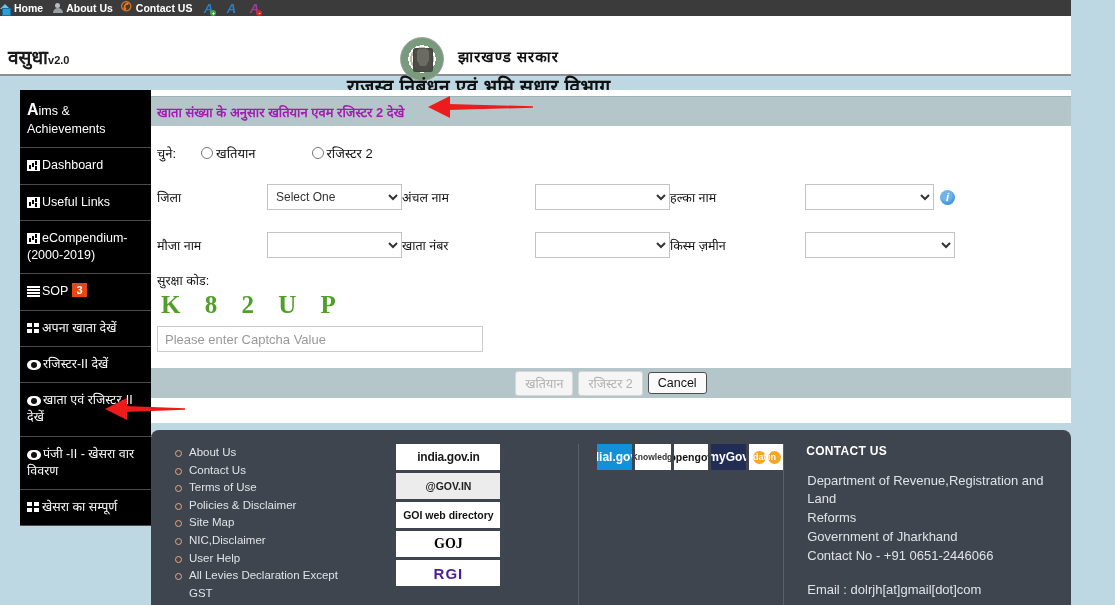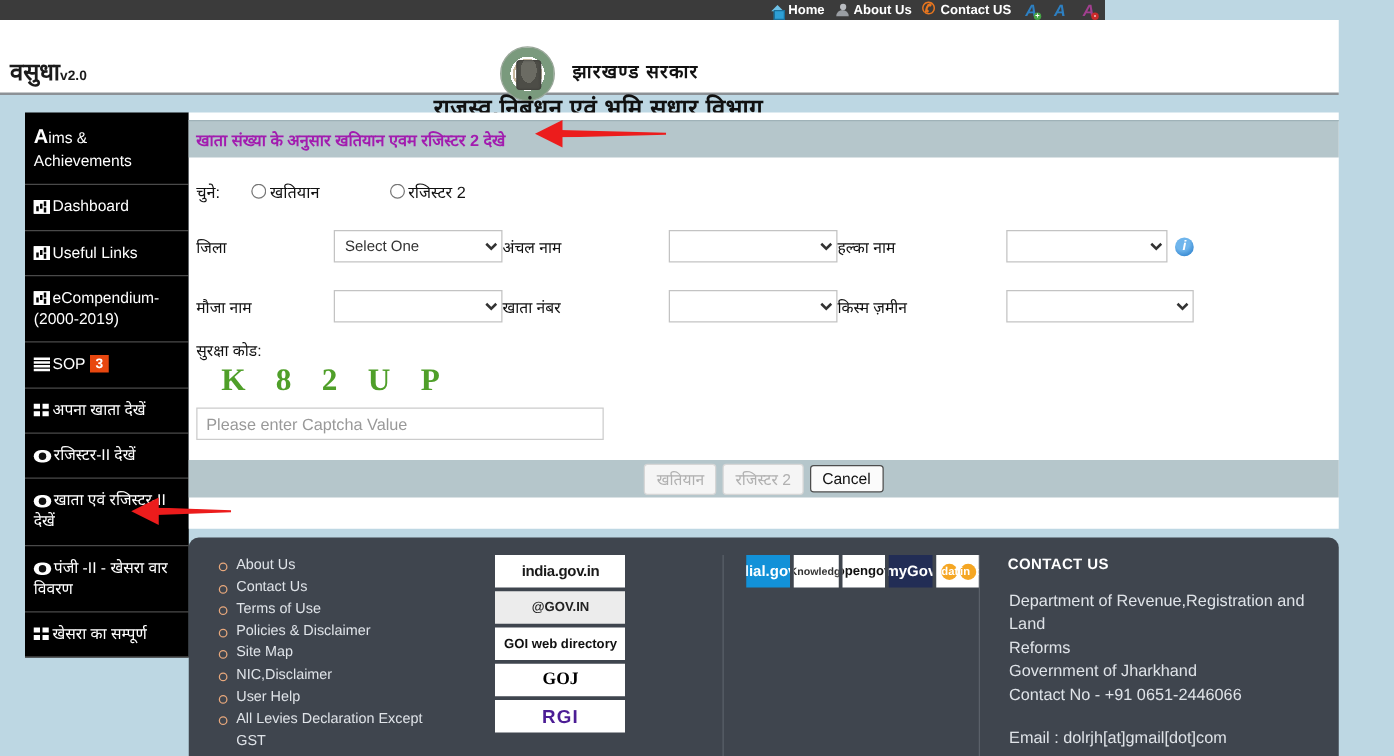--- a/index.html
+++ b/index.html
@@ -6,23 +6,23 @@
   html, body { margin:0; padding:0; }
   body {
     width:1115px; height:605px;
     background:#bdd7e3;
     font-family:"Liberation Sans", sans-serif;
     overflow:hidden;
     position:relative;
   }
   
   .topbar {
-    position:absolute; top:0; left:0; width:884px; height:16px;
+    position:absolute; top:0; left:0; width:1071px; height:16px;
     background:#3b3b3b;
-    display:flex; align-items:center; justify-content:flex-end;
+    display:flex; align-items:center; 
     padding-right:6px; gap:9px;
   }
   .topbar a {
     color:#fff; font-size:10.5px; text-decoration:none;
     display:flex; align-items:center; gap:3px; font-weight:bold;
     white-space:nowrap;
   }
   .tb-ico { width:11px; height:11px; display:inline-block; position:relative; }
   .ico-home::before{
     content:""; position:absolute; left:0; top:1px; width:0;height:0;
@@ -171,21 +171,21 @@
     width:15px;height:15px;border-radius:50%;
     background:radial-gradient(circle at 40% 30%, #6fb5ec 0 40%, #1b72c4 100%);
     color:#fff;font-size:11px;font-weight:bold;font-style:italic;
     display:flex;align-items:center;justify-content:center; flex:0 0 auto;
   }
 
   .captcha-label { padding:14px 4px 0 6px; font-size:12.5px; color:#111; }
   .captcha-code {
     padding:2px 0 0 10px;
     font-size:25px; font-weight:bold; color:#4f9f29;
-    letter-spacing:9px; font-family:"Liberation Serif", serif;margin-left:16px;
+    letter-spacing:9px; font-family:"Liberation Serif", serif;
   }
   .captcha-input {
     margin:7px 0 0 6px; width:326px; height:26px;
     border:1px solid #ccc; font-size:13px; padding:2px 7px; color:#444;
     font-family:"Liberation Sans", sans-serif;
   }
   .captcha-input::placeholder { color:#999; }
 
   .btn-bar {
     margin-top:16px; height:30px; background:#b5c6cb;

